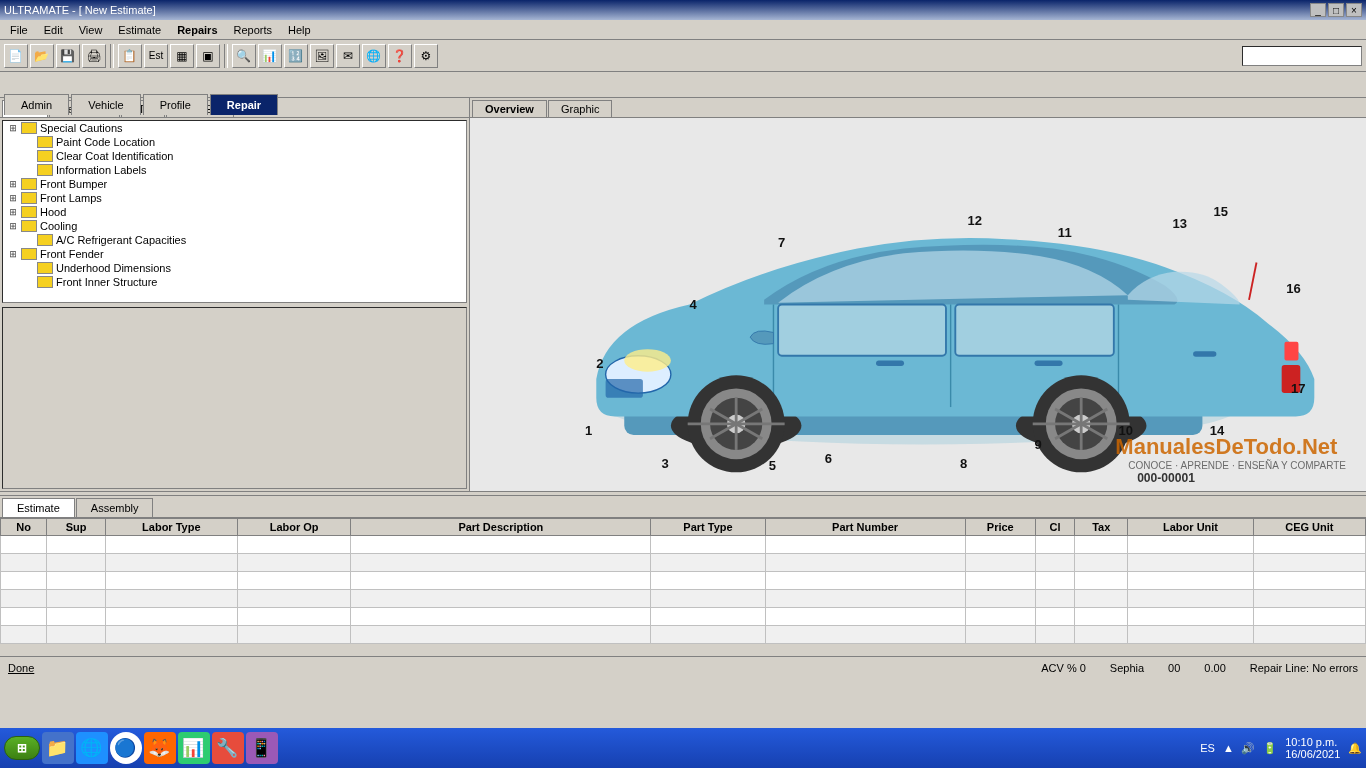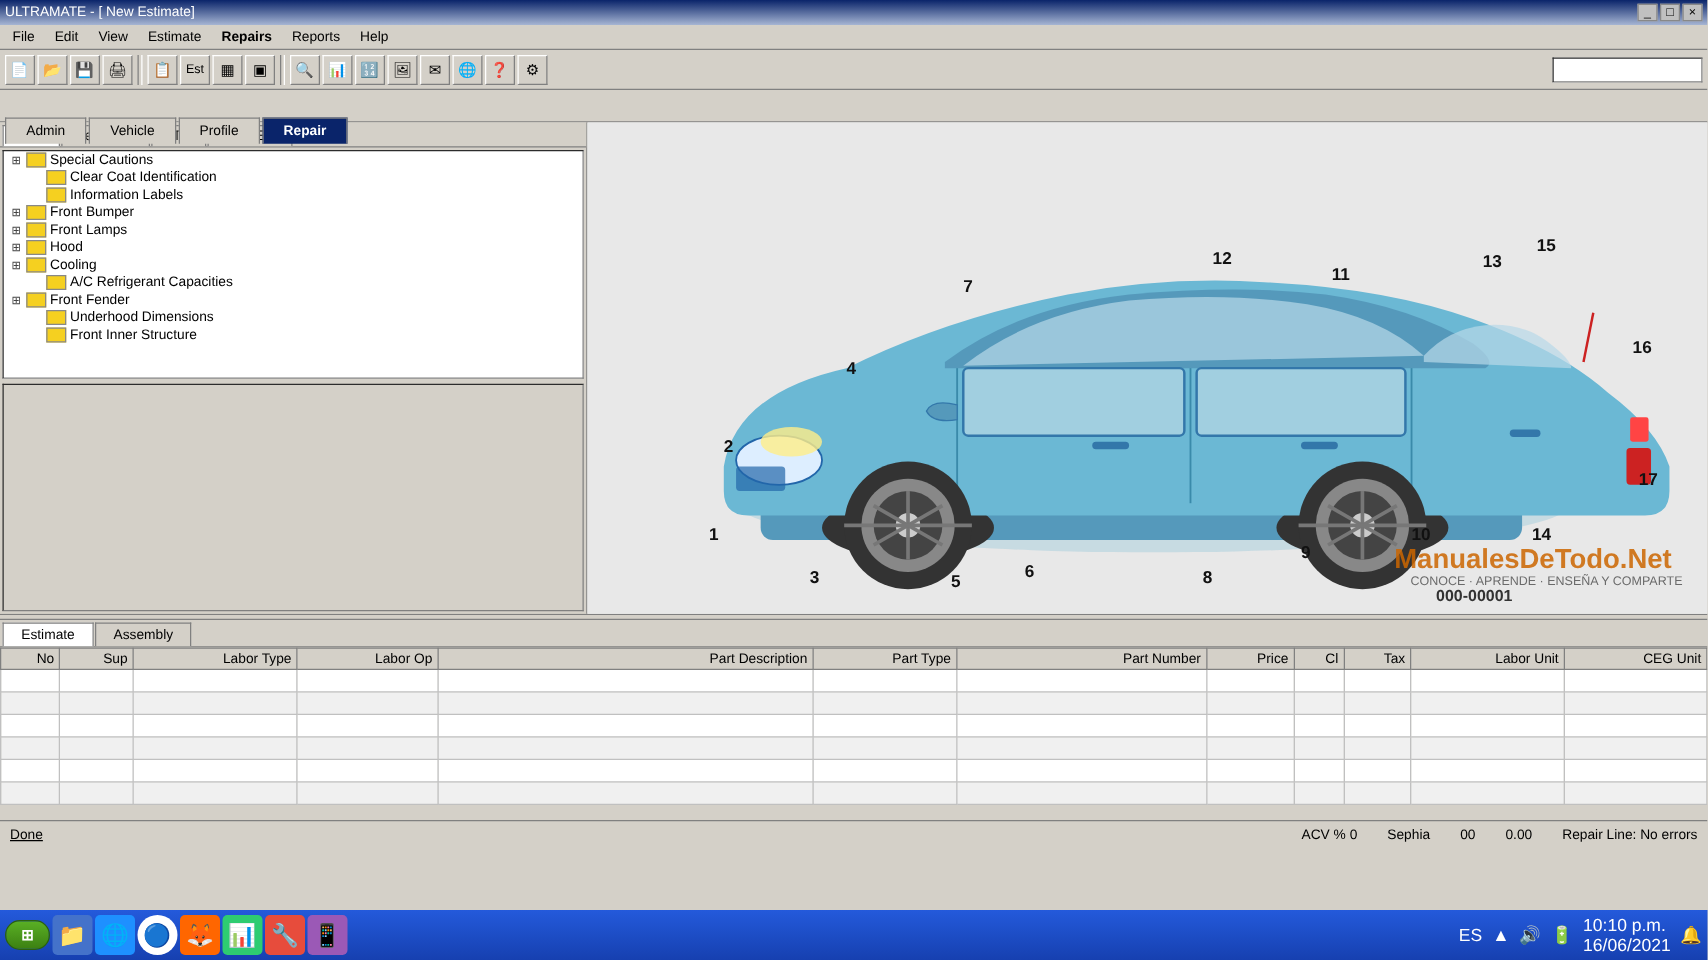--- a/index.html
+++ b/index.html
@@ -50,36 +50,36 @@
     #splitter { height: 5px; background: #d4d0c8; border-top: 1px solid #808080; border-bottom: 1px solid #808080; }
 
     
     #bottom-panel { flex: 1; background: #d4d0c8; display: flex; flex-direction: column; min-height: 160px; }
     #bottom-tabs { display: flex; background: #d4d0c8; border-bottom: 1px solid #808080; padding: 2px 2px 0; gap: 1px; }
     .bottom-tab { padding: 3px 14px; border: 1px solid #808080; border-bottom: none; background: #d4d0c8; cursor: pointer; font-size: 11px; }
     .bottom-tab.active { background: white; }
 
     
     #estimate-table { width: 100%; border-collapse: collapse; font-size: 11px; }
-    #estimate-table th { background: #d4d0c8; border: 1px solid #808080; padding: 2px 4px; text-align: right; font-weight: normal; white-space: nowrap; }
+    #estimate-table th { background: #d4d0c8; border: 1px solid #808080; padding: 2px 4px; text-align: center; font-weight: bold; white-space: nowrap; }
     #estimate-table td { border: 1px solid #c0c0c0; padding: 1px 4px; height: 18px; }
     #estimate-table tr:nth-child(even) td { background: #f0f0f0; }
     #estimate-table tr:nth-child(odd) td { background: white; }
     .table-wrapper { overflow-x: auto; overflow-y: auto; flex: 1; }
 
     
     #statusbar { background: #d4d0c8; border-top: 1px solid #808080; height: 22px; display: flex; align-items: center; padding: 0 8px; font-size: 11px; gap: 16px; }
     #statusbar .status-left { flex: 1; text-decoration: underline; }
     #statusbar .status-right { display: flex; gap: 24px; align-items: center; }
 
     
     #taskbar { background: linear-gradient(to bottom, #245adb, #1640b0); height: 40px; display: flex; align-items: center; padding: 0 4px; gap: 2px; position: fixed; bottom: 0; width: 1366px; }
     #start-btn { background: linear-gradient(to bottom, #5ab025, #3c8012); border-radius: 12px; color: white; padding: 4px 12px; font-weight: bold; font-size: 12px; cursor: pointer; border: 1px solid #2a6010; }
     .taskbar-icon { width: 32px; height: 32px; background: #4472ca; border-radius: 4px; display: flex; align-items: center; justify-content: center; cursor: pointer; font-size: 18px; }
-    .taskbar-right { margin-left: auto; display: flex; align-items: center; gap: 8px; color: white; font-size: 14px; }
+    .taskbar-right { margin-left: auto; display: flex; align-items: center; gap: 8px; color: white; font-size: 11px; }
 
     
     ::-webkit-scrollbar { width: 14px; }
     ::-webkit-scrollbar-track { background: #d4d0c8; }
     ::-webkit-scrollbar-thumb { background: #c0c0c0; border: 1px solid #808080; }
 
     
     #watermark { position: absolute; bottom: 20px; right: 20px; opacity: 0.85; }
     #watermark-text { color: #cc6600; font-size: 22px; font-weight: 900; font-family: Arial Black, sans-serif; }
     #watermark-sub { color: #555; font-size: 10px; text-align: center; margin-left: 13px; }
@@ -152,20 +152,26 @@
 
     <div class="tree-item">
           <span class="tree-expand">⊞</span>
           <span class="tree-folder"></span>
           <span>Special Cautions</span>
         </div>
         <div class="tree-item">
           <span class="tree-indent"></span>
           <span class="tree-expand"></span>
           <span class="tree-folder"></span>
+          <span>Paint Code Location</span>
+        </div>
+        <div class="tree-item">
+          <span class="tree-indent"></span>
+          <span class="tree-expand"></span>
+          <span class="tree-folder"></span>
           <span>Clear Coat Identification</span>
         </div>
         <div class="tree-item">
           <span class="tree-indent"></span>
           <span class="tree-expand"></span>
           <span class="tree-folder"></span>
           <span>Information Labels</span>
         </div>
         <div class="tree-item">
           <span class="tree-expand">⊞</span>
@@ -208,20 +214,24 @@
           <span class="tree-indent"></span>
           <span class="tree-expand"></span>
           <span class="tree-folder"></span>
           <span>Front Inner Structure</span>
         </div>
       </div>
     <div class="left-bottom-area"></div>
   </div>
 
   <div id="right-panel">
+    <div id="right-tabs">
+      <div class="right-tab active">Overview</div>
+      <div class="right-tab">Graphic</div>
+    </div>
     <div id="car-display">
       
       <svg id="car-svg" width="100%" height="100%" viewBox="0 0 890 400">
 
         <ellipse cx="450" cy="310" rx="340" ry="40" fill="#7bbdd4" opacity="0.3"></ellipse>
 
         <rect x="130" y="280" width="620" height="60" rx="10" fill="#5599bb"></rect>
 
         <ellipse cx="250" cy="330" rx="70" ry="25" fill="#333"></ellipse>
         <ellipse cx="620" cy="330" rx="70" ry="25" fill="#333"></ellipse>

